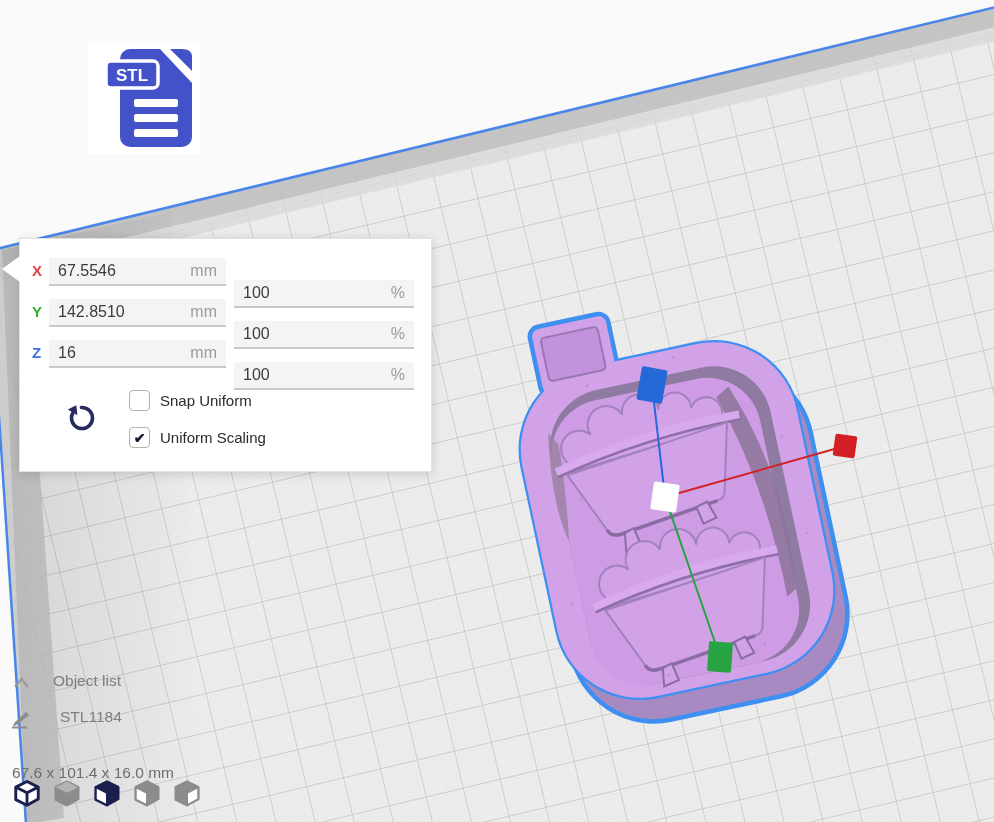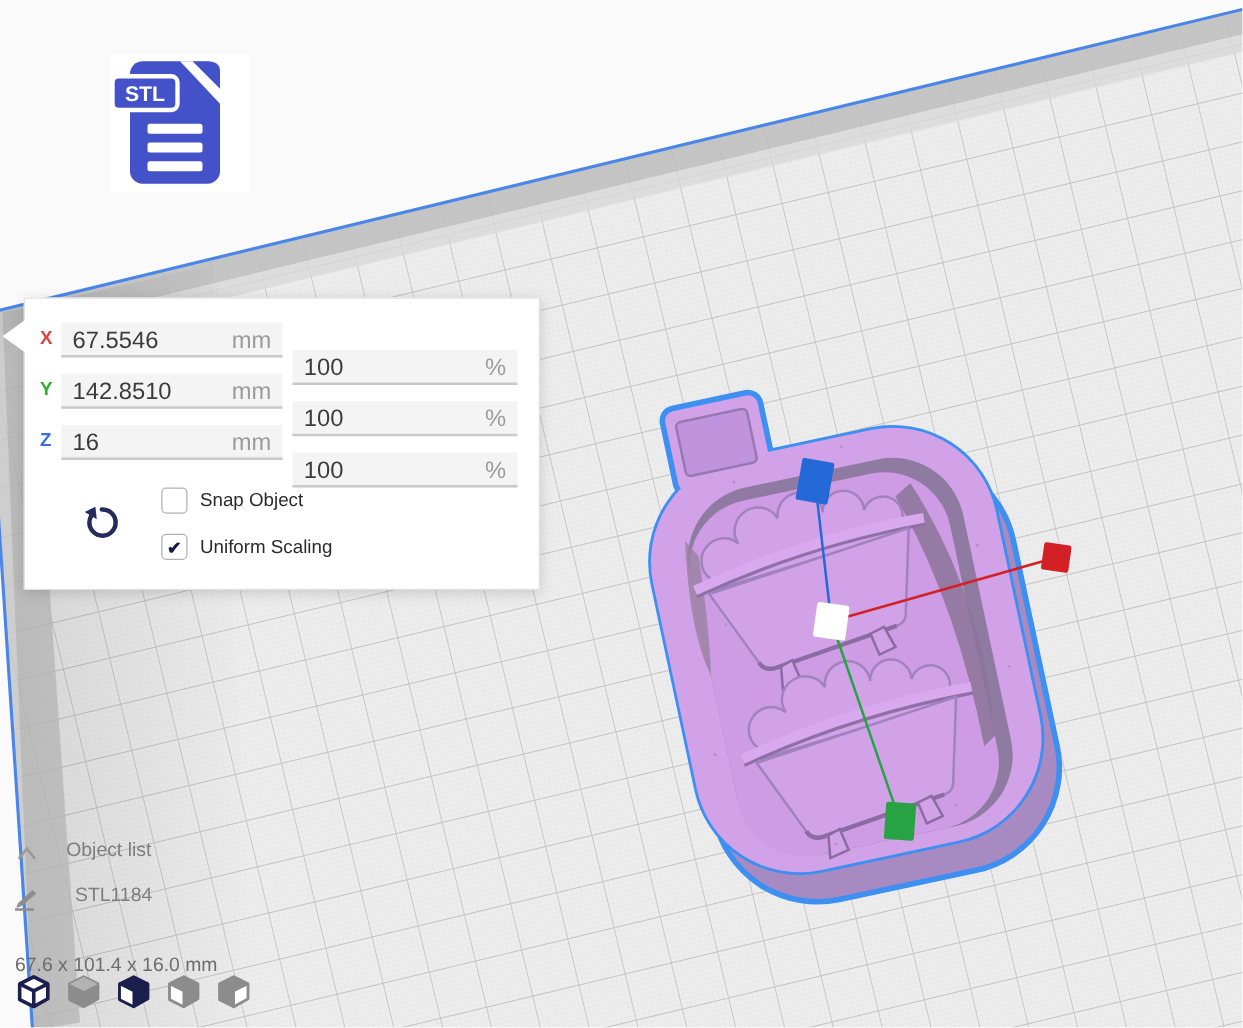--- a/index.html
+++ b/index.html
@@ -2,33 +2,33 @@
 <html><head>
 <meta charset="utf-8">
 <style>
   html,body{margin:0;padding:0;}
   body{font-family:"Liberation Sans",sans-serif;}
   #stage{position:relative;width:994px;height:822px;background:#fafafa;overflow:hidden;}
   #stage svg.scene{position:absolute;left:0;top:0;}
 
   
   .stl-thumb{position:absolute;left:88px;top:43px;width:112px;height:111px;background:#ffffff;
-             display:flex;align-items:center;justify-content:flex-start;}
+             display:flex;align-items:center;justify-content:flex-end;}
 
   
   .scale-panel{position:absolute;left:19px;top:238px;width:411px;height:232px;background:#ffffff;
                border:1px solid #e2e2e2;box-shadow:0 2px 10px rgba(0,0,0,0.15);}
   .panel-pointer{position:absolute;left:-18px;top:17px;width:0;height:0;
                  border-top:13px solid transparent;border-bottom:13px solid transparent;
                  border-right:18px solid #ffffff;}
   .axis-row{position:absolute;left:0;width:100%;height:28px;}
   .axis-row.r0{top:19px}.axis-row.r1{top:60px}.axis-row.r2{top:101px}
   .axis-label{position:absolute;left:12px;top:4px;width:18px;font-size:15px;font-weight:bold;}
   .field{position:absolute;height:26px;background:#f4f4f4;border-bottom:2px solid #c9c9c9;
-         font-size:19px;color:#3c3c3c;cursor:text;}
+         font-size:16px;color:#3c3c3c;cursor:text;}
   .field .val{position:absolute;left:9px;top:4px;}
   .field .unit{position:absolute;right:9px;top:4px;color:#9b9b9b;}
   .field.size{left:29px;width:177px;}
   .field.pct{left:214px;width:180px;margin-top:22px;}
   .checkrow{position:absolute;left:109px;display:flex;align-items:center;}
   .checkrow.snap{top:151px;}
   .checkrow.uniform{top:188px;}
   .checkbox{width:19px;height:19px;background:#fff;border:1px solid #b2b2b2;border-radius:4px;
             display:flex;align-items:center;justify-content:center;font-size:14px;font-weight:bold;
             color:#16193d;cursor:pointer;line-height:1;}
@@ -203,21 +203,21 @@
       <svg width="34" height="34" viewBox="-17 -17 34 34">
         <circle cx="0" cy="0" r="10.5" fill="none" stroke="#262a5e" stroke-width="3.6" pathLength="360" stroke-dasharray="212 55 93" stroke-linecap="round"></circle>
         <polygon points="-5.7,-12.7 -14.2,-8.5 -4.6,-2.7" fill="#262a5e"></polygon>
       </svg>
     </button>
 
     <div class="checkrow snap">
       <div class="checkbox">
         <span></span>
       </div>
-      <span class="checklabel">Snap Object</span>
+      <span class="checklabel">Snap Uniform</span>
     </div>
 
     <div class="checkrow uniform">
       <div class="checkbox">
         <span>✔</span>
       </div>
       <span class="checklabel">Uniform Scaling</span>
     </div>
   </div>
 

